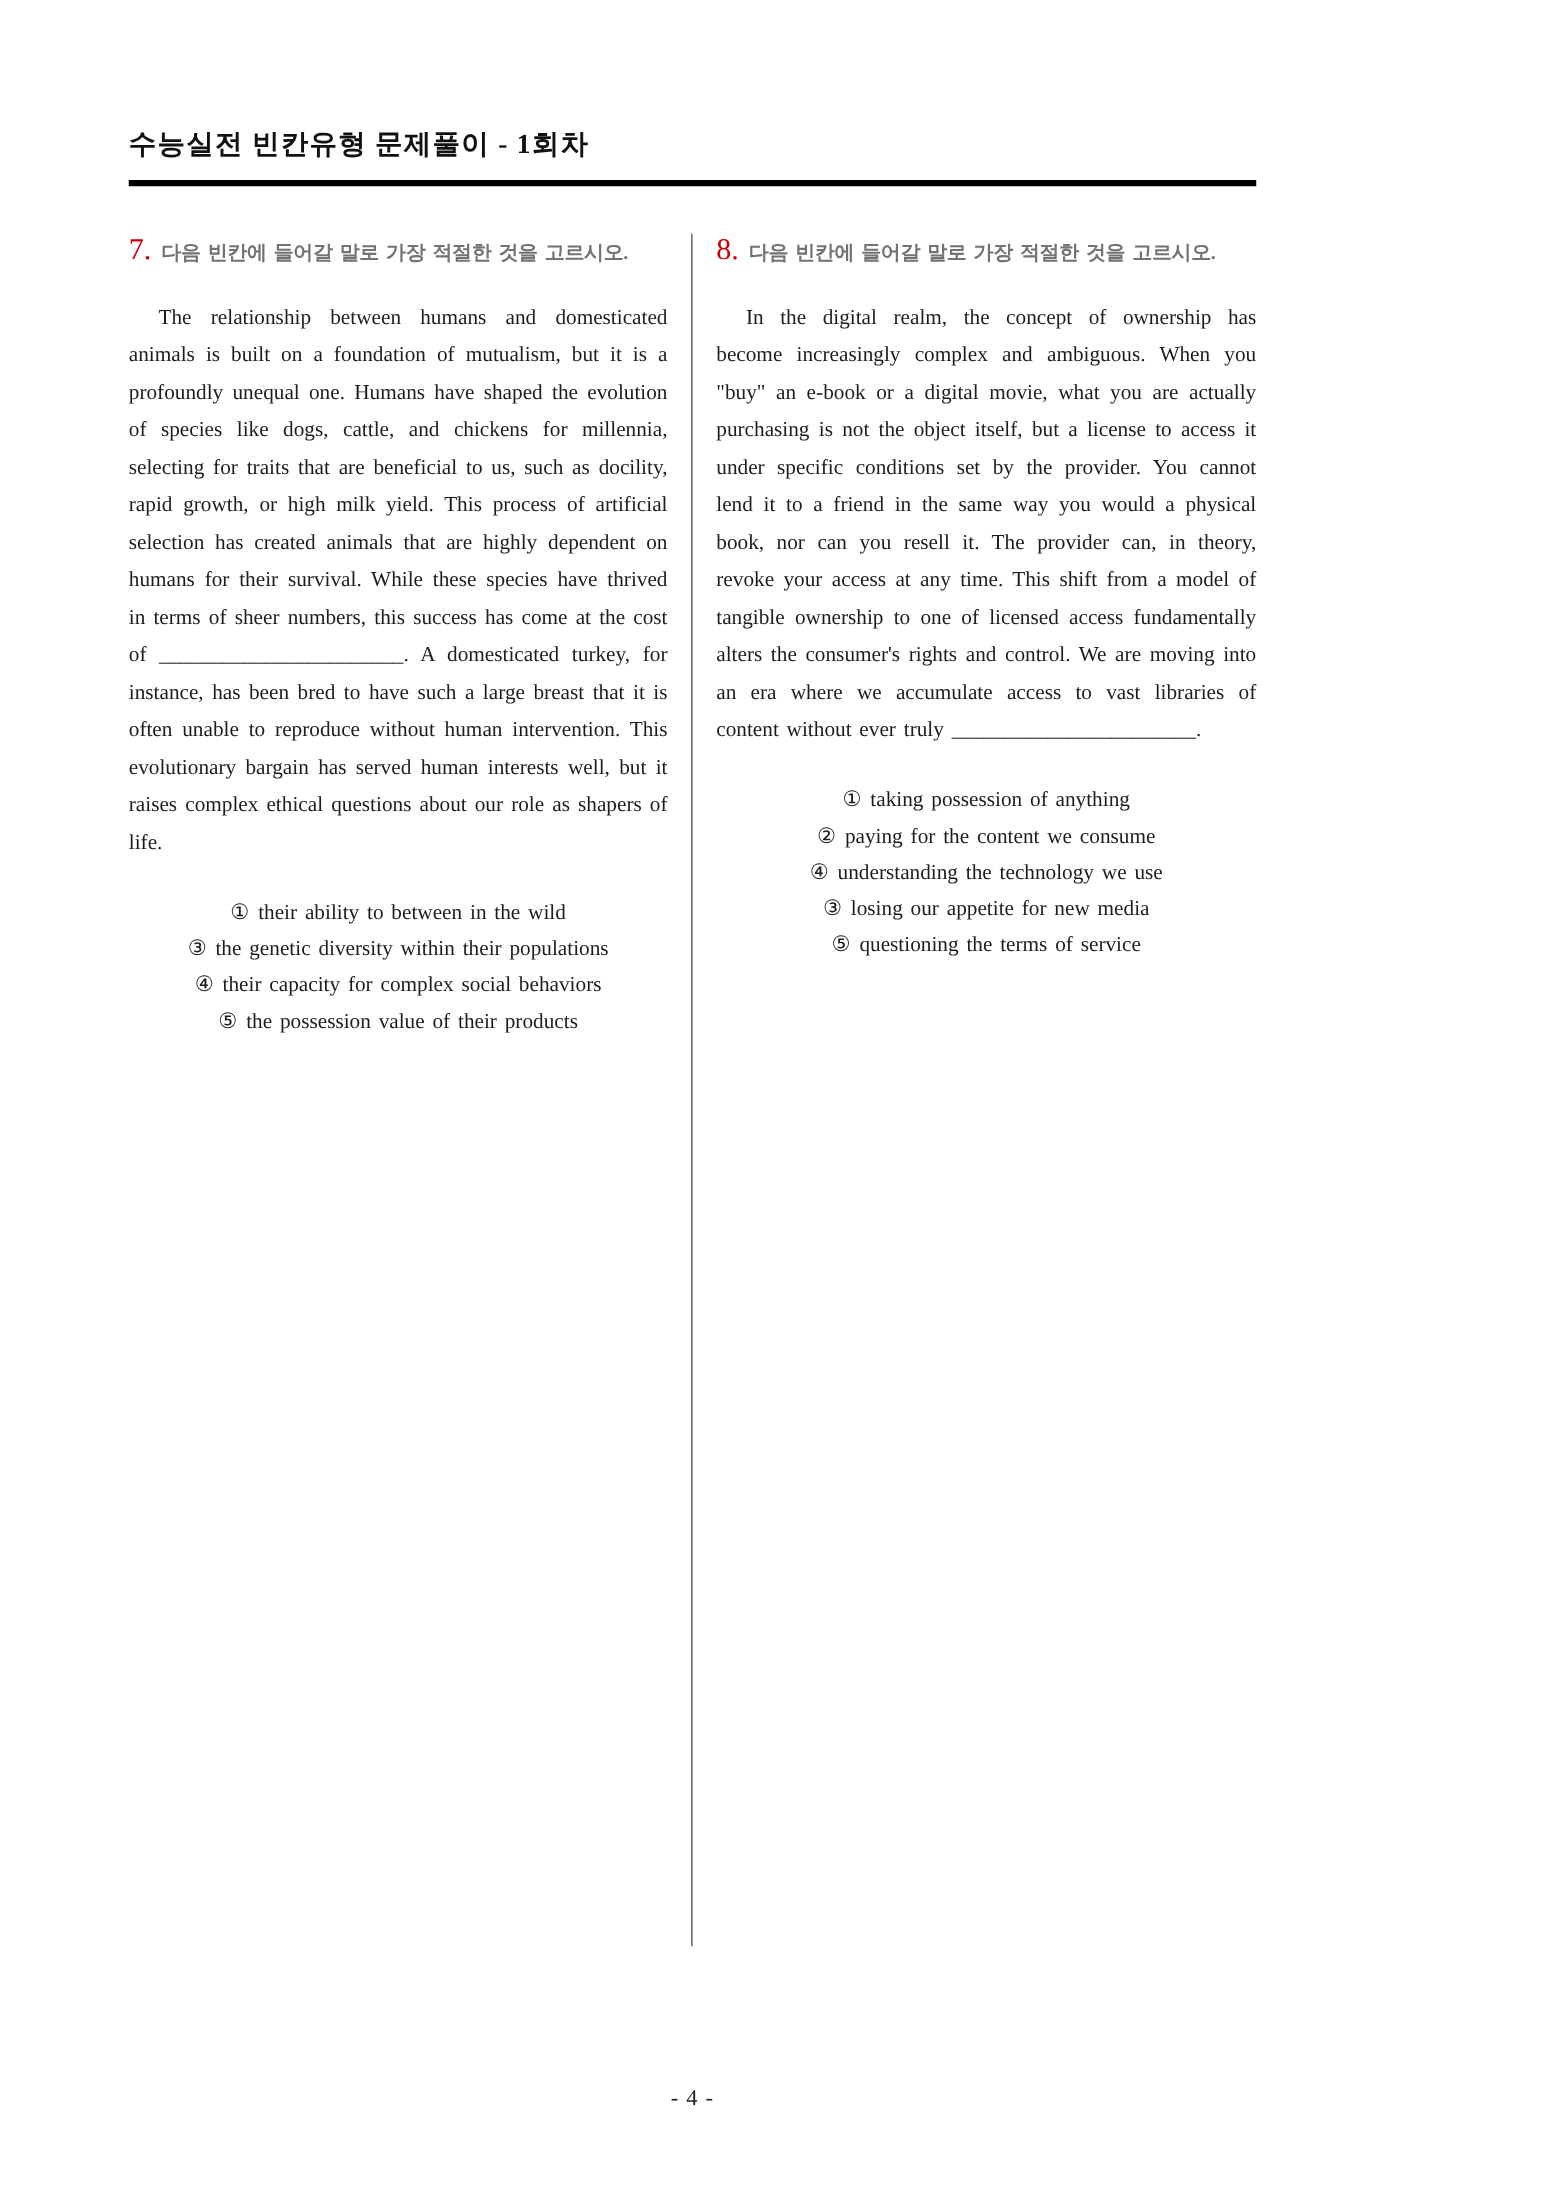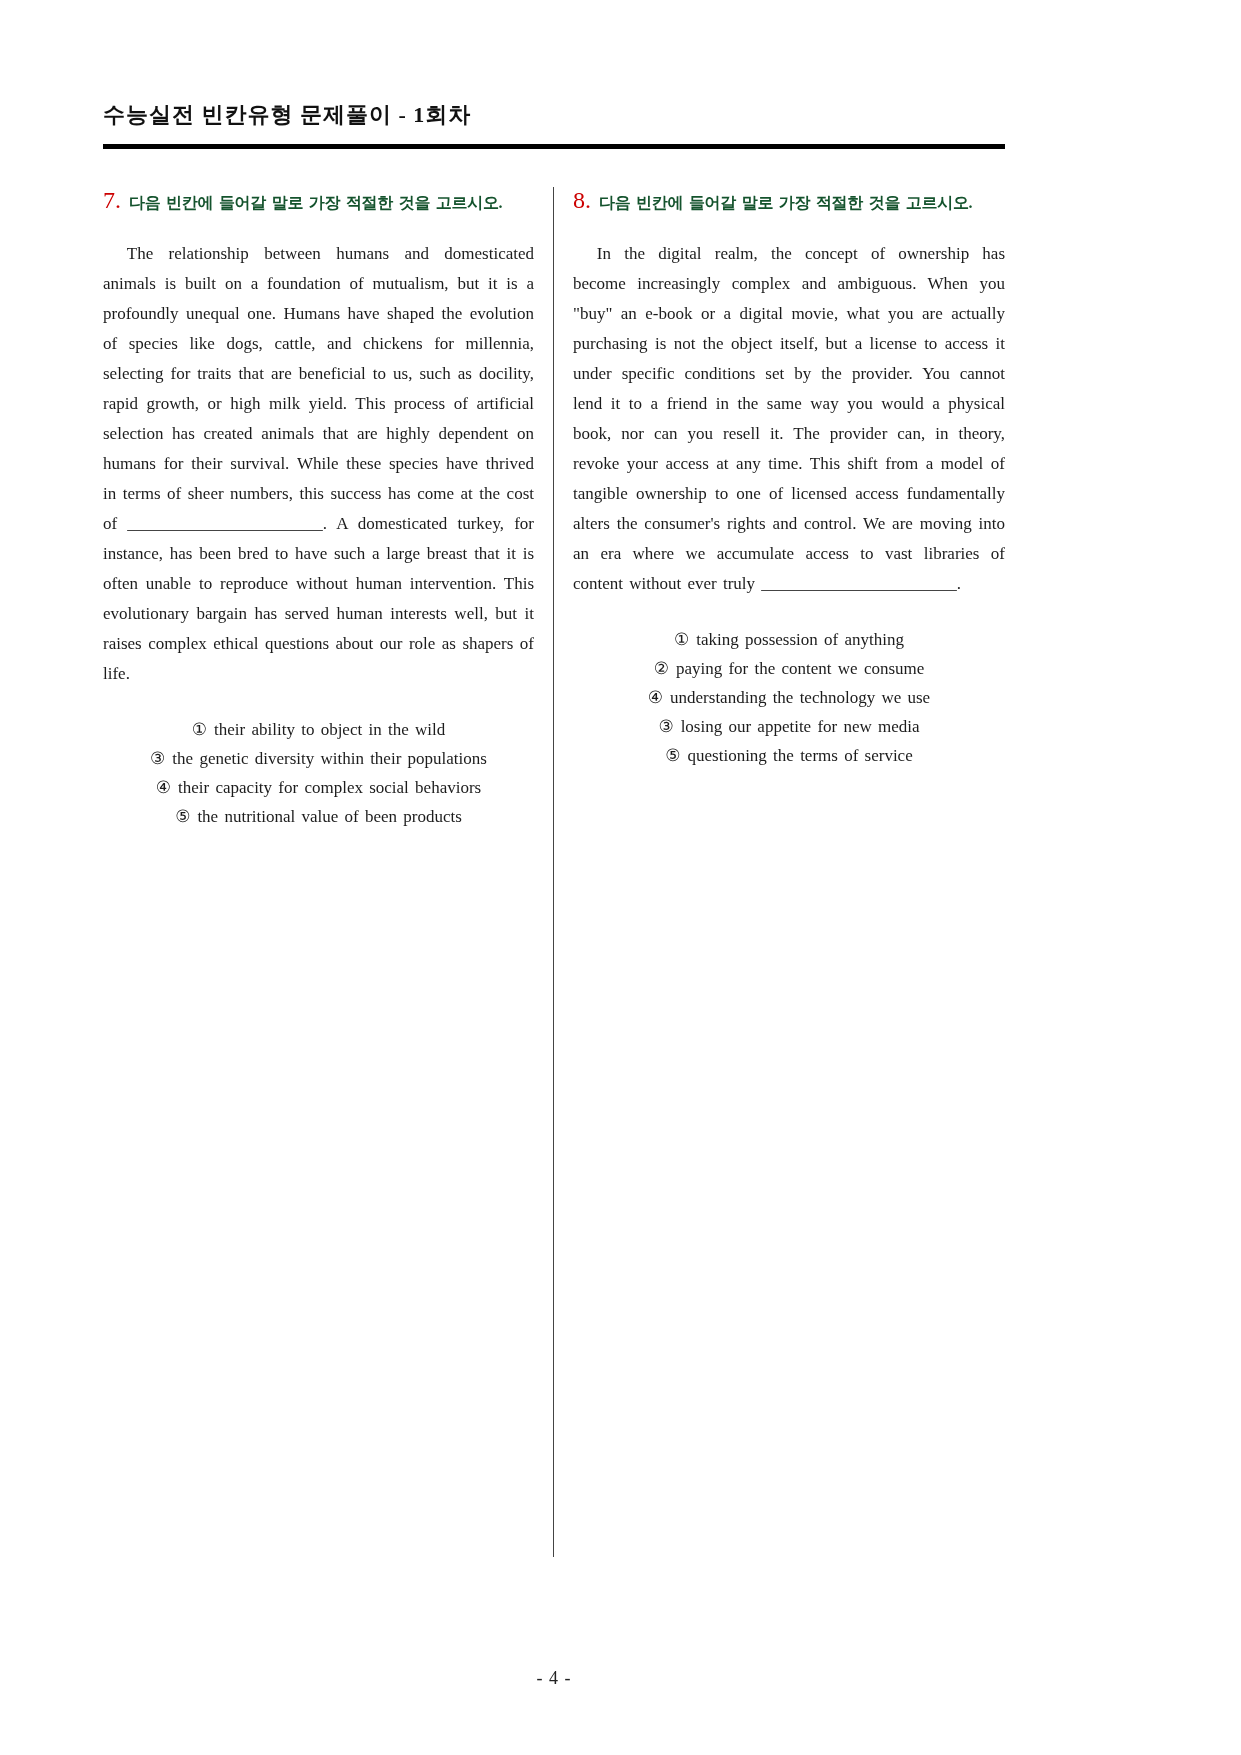--- a/index.html
+++ b/index.html
@@ -59,21 +59,21 @@
   .q-number {
     color: #cc0000;
     font-size: 24px;
     font-weight: normal;
     margin-right: 8px;
     flex: none;
   }
   .q-prompt {
     font-size: 16px;
     font-weight: bold;
-    color: #14532d;
+    color: #737373;
     letter-spacing: -0.3px;
     word-spacing: 2px;
   }
   .passage {
     margin-top: 25px;
     font-size: 17px;
     line-height: 30px;
     text-align: justify;
     text-indent: 1.4em;
     word-spacing: 2px;
@@ -121,30 +121,30 @@
 
       <div class="col col-left">
         <div class="question">
           <div class="q-header">
             <span class="q-number">7.</span>
             <span class="q-prompt">다음 빈칸에 들어갈 말로 가장 적절한 것을 고르시오.</span>
           </div>
           <p class="passage">The relationship between humans and domesticated animals is built on a foundation of mutualism, but it is a profoundly unequal one. Humans have shaped the evolution of species like dogs, cattle, and chickens for millennia, selecting for traits that are beneficial to us, such as docility, rapid growth, or high milk yield. This process of artificial selection has created animals that are highly dependent on humans for their survival. While these species have thrived in terms of sheer numbers, this success has come at the cost of _______________________. A domesticated turkey, for instance, has been bred to have such a large breast that it is often unable to reproduce without human intervention. This evolutionary bargain has served human interests well, but it raises complex ethical questions about our role as shapers of life.</p>
           <ul class="choices">
             <li class="choice-item">
-              <span class="choice-marker">①</span><span>their ability to object in the wild</span>
+              <span class="choice-marker">①</span><span>their ability to between in the wild</span>
             </li>
             <li class="choice-item">
               <span class="choice-marker">③</span><span>the genetic diversity within their populations</span>
             </li>
             <li class="choice-item">
               <span class="choice-marker">④</span><span>their capacity for complex social behaviors</span>
             </li>
             <li class="choice-item">
-              <span class="choice-marker">⑤</span><span>the nutritional value of been products</span>
+              <span class="choice-marker">⑤</span><span>the possession value of their products</span>
             </li>
           </ul>
         </div>
       </div>
 
       <div class="col col-right">
         <div class="question">
           <div class="q-header">
             <span class="q-number">8.</span>
             <span class="q-prompt">다음 빈칸에 들어갈 말로 가장 적절한 것을 고르시오.</span>

